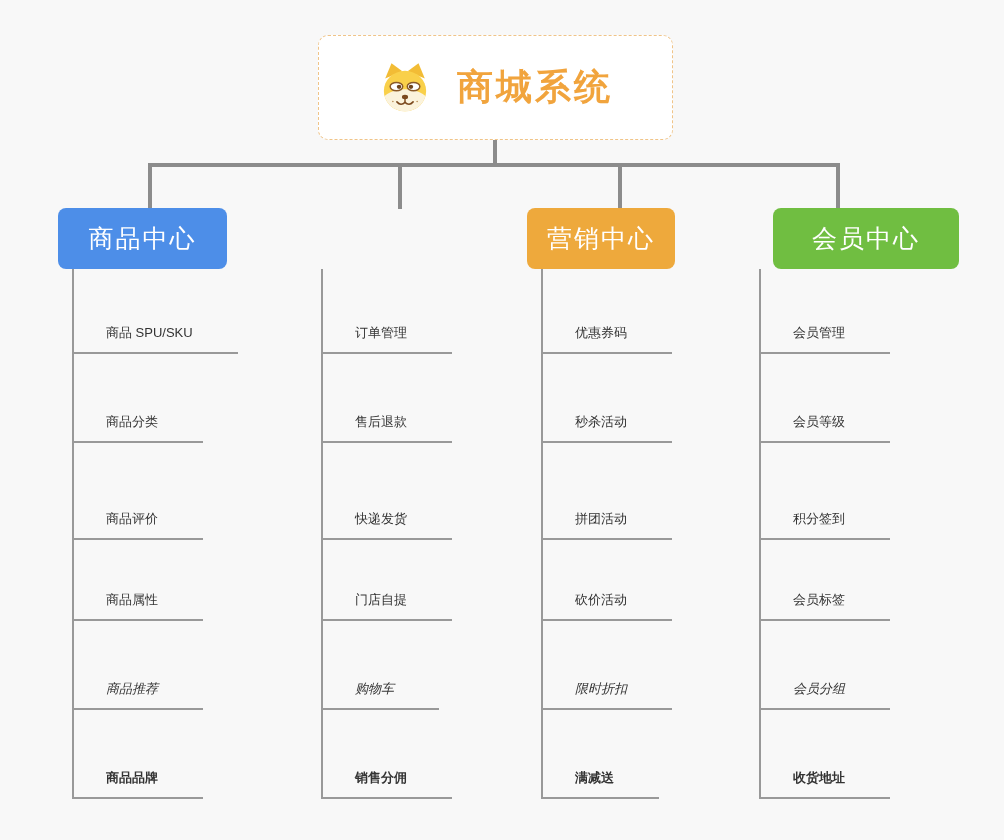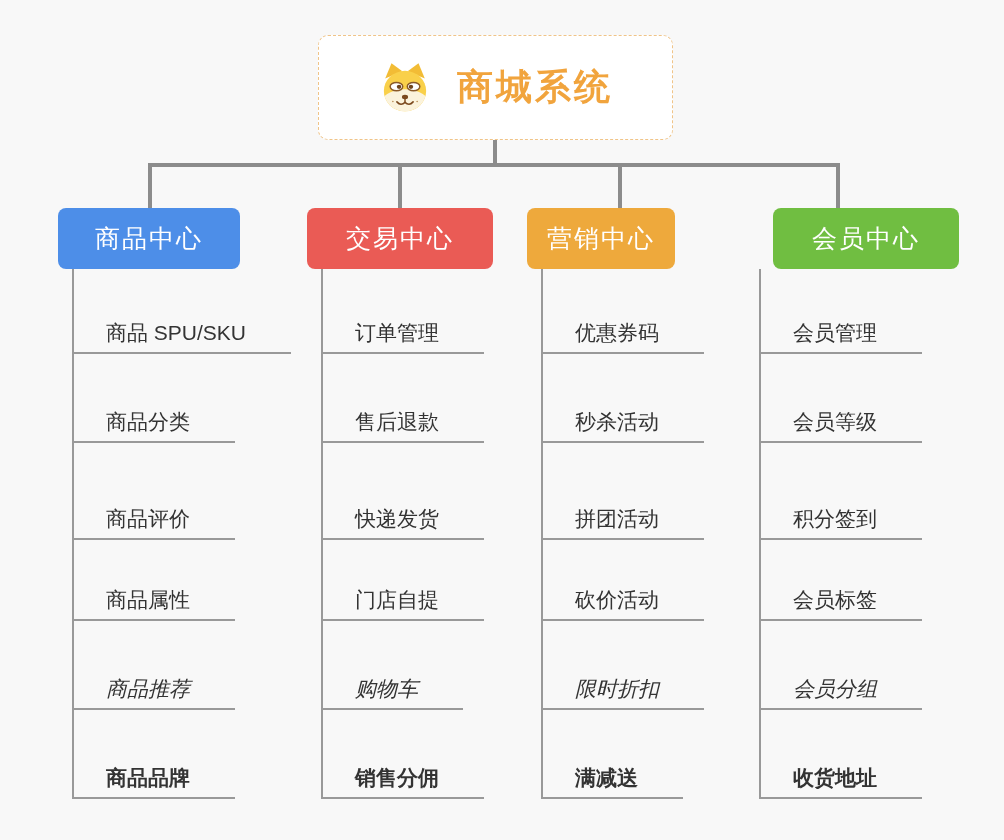--- a/index.html
+++ b/index.html
@@ -53,21 +53,21 @@
     box-sizing:border-box;
     border-radius:8px;
     color:#ffffff;
     font-size:25px;
     display:flex;
     align-items:center;
     justify-content:center;
     letter-spacing:2px;
     cursor:pointer;
   }
-  .b0{left:58px;width:182px;}
+  .b0{left:58px;width:169px;}
   .b1{left:307px;width:186px;}
   .b2{left:527px;width:148px;}
   .b3{left:745px;width:186px;margin-left:28px;}
   
   .col{position:absolute;top:269px;}
   .c0{left:72px;}
   .c1{left:321px;}
   .c2{left:541px;}
   .c3{left:759px;}
   .spine{
@@ -76,21 +76,21 @@
     width:2px;height:530px;
     background:#999999;
   }
   .item{
     position:absolute;
     left:0;
     height:36px;
     line-height:34px;
     padding:0 45px 0 34px;
     border-bottom:2px solid #999999;
-    font-size:21px;
+    font-size:13px;
     color:#333333;
     white-space:nowrap;
     cursor:pointer;
     text-align:center;
   }
   .r0{top:47px;}
   .r1{top:136px;}
   .r2{top:233px;}
   .r3{top:314px;}
   .r4{top:403px;font-style:italic;}
@@ -128,21 +128,20 @@
       <ellipse cx="30" cy="38.5" rx="3.4" ry="2.5" fill="#7c4a1e"></ellipse>
       <path d="M30,40.5 L30,44" stroke="#7c4a1e" stroke-width="1.6" stroke-linecap="round" fill="none"></path>
       <path d="M21,44 Q25.5,49 30,44.5 Q34.5,49 39,44" stroke="#7c4a1e" stroke-width="1.8" stroke-linecap="round" fill="none"></path>
       <circle cx="16.5" cy="43.5" r="0.9" fill="#b98d55"></circle>
       <circle cx="43.5" cy="43.5" r="0.9" fill="#b98d55"></circle>
     </svg>
     <span class="root-title">商城系统</span>
   </div>
 
   <div class="branch b0" style="background: rgb(77, 142, 232);">商品中心</div>
-  <div class="branch b1" style="background: rgb(234, 91, 85);">交易中心</div>
   <div class="branch b2" style="background: rgb(238, 169, 60);">营销中心</div>
   <div class="branch b3" style="background: rgb(112, 190, 65);">会员中心</div>
 
   <div class="col c0">
     <div class="spine"></div>
     <div class="item r0">商品 SPU/SKU</div>
     <div class="item r1">商品分类</div>
     <div class="item r2">商品评价</div>
     <div class="item r3">商品属性</div>
     <div class="item r4">商品推荐</div>

